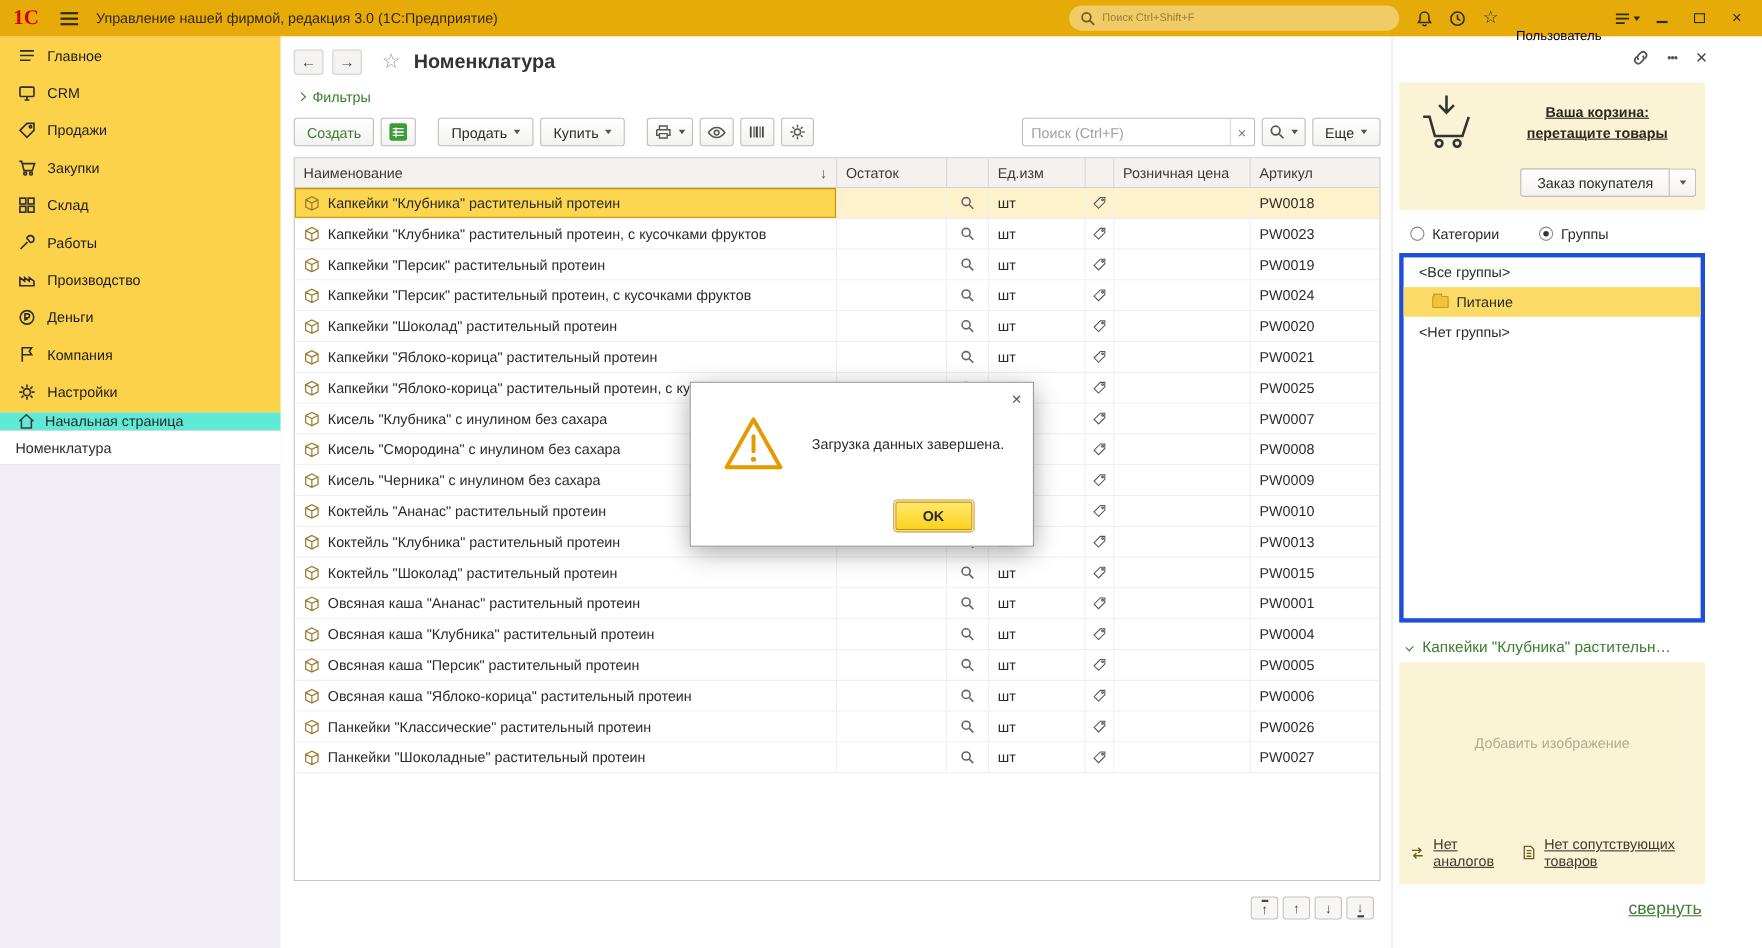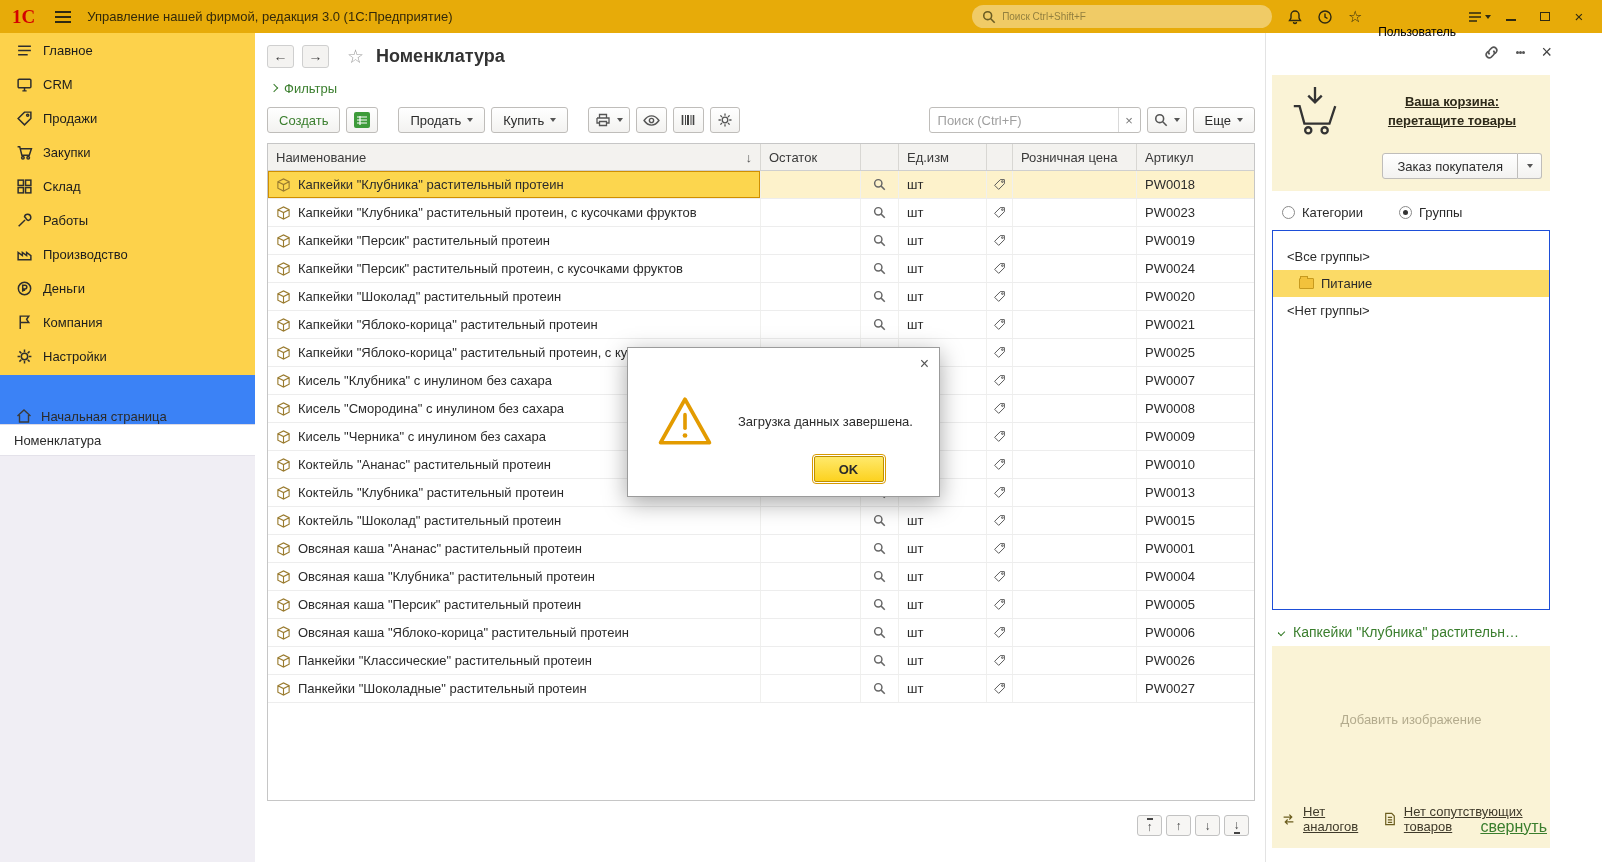--- a/index.html
+++ b/index.html
@@ -27,21 +27,21 @@
   .min-glyph { width:10px; height:8px; border-bottom:2px solid #2f2a12; }
   .max-glyph { width:10px; height:9px; border:1.6px solid #2f2a12; }
   .star-glyph { font-size:16px; line-height:1; }
 
   
   .sidebar { position:absolute; top:33px; left:0; width:255px; bottom:0; background:#f0eef4;
              display:flex; flex-direction:column; z-index:20; }
   .side-yellow { background:#fdd24b; padding-bottom:2px; }
   .side-item { height:34px; display:flex; align-items:center; gap:10px; padding-left:16px; cursor:pointer; color:#1c1c1c; }
   .side-item svg { flex:none; }
-  .home-row { height:50px; background:#3b82f6; border-bottom:1px solid #dcdae4; display:flex; align-items:flex-end; gap:9px; padding-left:16px; cursor:pointer; }
+  .home-row { height:17px; background:#5eead4; border-bottom:1px solid #dcdae4; display:flex; align-items:flex-start; gap:9px; padding-left:16px; cursor:pointer; }
   .tab-row { height:31px; background:#fff; display:flex; align-items:center; padding-left:14px; cursor:pointer; border-bottom:1px solid #e4e2ea; }
 
   
   .main { position:absolute; top:33px; left:255px; width:1010px; bottom:0; background:#fff; padding:0 10px 0 12px; }
   .nav-row { display:flex; align-items:center; gap:8px; margin-top:6px; height:34px; }
   .nav-btn { width:27px; height:23px; background:#f4f3f1; border:1px solid #cfcfcf; border-radius:3px;
              display:flex; align-items:center; justify-content:center; font-size:14px; color:#3f3f3f; cursor:pointer; }
   .fav-star { color:#9a9a9a; font-size:19px; margin:0 4px 0 10px; cursor:pointer; }
   .page-title { font-size:18px; color:#333; }
   .filters-row { display:flex; align-items:center; gap:7px; height:26px; margin-top:2px; color:#3a7e2d; cursor:pointer; }
@@ -95,39 +95,39 @@
   .cart-links a { display:block; color:#2e2a1a; font-weight:bold; text-decoration:underline; cursor:pointer; line-height:1.45; }
   .order-row { display:flex; justify-content:flex-end; margin-top:14px; }
   .order-btn { height:26px; background:linear-gradient(#fff,#f3f2f0); border:1px solid #bfbdba; border-radius:3px 0 0 3px;
                display:flex; align-items:center; padding:0 14px; cursor:pointer; }
   .order-dd { width:24px; height:26px; border:1px solid #bfbdba; border-left:none; border-radius:0 3px 3px 0;
               background:linear-gradient(#fff,#f3f2f0); display:flex; align-items:center; justify-content:center; cursor:pointer; }
   .radio-row { display:flex; align-items:center; gap:36px; margin:14px 0 10px 10px; }
   .radio { display:flex; align-items:center; gap:7px; cursor:pointer; }
   .rdot { width:13px; height:13px; border:1px solid #8a8a8a; border-radius:50%; background:#fff; position:relative; flex:none; }
   .rdot.on::after { content:""; position:absolute; left:3px; top:3px; width:5px; height:5px; border-radius:50%; background:#333; }
-  .tree-box { border:1px solid #1d4ed8; height:380px; background:#fff; padding-top:12px; }
+  .tree-box { border:4px solid #1d4ed8; height:336px; background:#fff; padding-top:0; }
   .tree-item { height:27px; display:flex; align-items:center; padding-left:14px; gap:7px; cursor:pointer; color:#2b2b2b; }
   .tree-item.child { padding-left:26px; }
   .tree-item.hl { background:#fbda66; }
   .folder { width:15px; height:11px; background:#f2c23c; border:1px solid #c79a1e; border-radius:1px; position:relative; flex:none; }
   .folder::before { content:""; position:absolute; top:-3px; left:0; width:6px; height:2px; background:#f2c23c; border:1px solid #c79a1e; border-bottom:none; }
   .prod-expander { display:flex; align-items:center; gap:9px; color:#3a7e2d; font-size:14px; margin:14px 0 6px 6px; cursor:pointer; white-space:nowrap; overflow:hidden; }
   .prod-box { background:#faf3d6; height:202px; position:relative; }
   .add-image { position:absolute; top:66px; left:0; right:0; text-align:center; color:#b3ab8d; }
   .prod-links { position:absolute; left:10px; bottom:14px; display:flex; flex-direction:row; gap:13px; }
   .plink { display:flex; align-items:center; gap:8px; cursor:pointer; }
   .plink a { color:#3f3a2a; text-decoration:underline; }
   .collapse-link { position:absolute; right:55px; bottom:26px; color:#3a7e2d; text-decoration:underline; font-size:16px; cursor:pointer; }
 
   
   .dialog { position:absolute; left:627px; top:347px; width:313px; height:150px; background:#fff;
             border:1px solid #9b9b9b; box-shadow:0 6px 22px rgba(0,0,0,.35); z-index:100; }
   .dlg-close { position:absolute; top:8px; right:10px; font-size:16px; color:#555; cursor:pointer; line-height:1; }
-  .dlg-body { display:flex; align-items:center; gap:24px; padding:46px 20px 0 28px; }
+  .dlg-body { display:flex; align-items:center; gap:24px; padding:28px 20px 0 28px; }
   .dlg-msg { color:#2b2b2b; }
   .dlg-foot { position:absolute; left:0; right:0; bottom:14px; display:flex; justify-content:center; padding-left:130px; }
   .ok-btn { width:70px; height:26px; background:linear-gradient(#ffe96b,#fcd21f); border:1px solid #bf8f00;
             outline:1px solid #d89a00; outline-offset:1px; border-radius:2px; font-weight:bold; color:#2b2b2b;
             display:flex; align-items:center; justify-content:center; cursor:pointer; }
 </style>
 </head>
 <body>
 
 <header class="titlebar">

